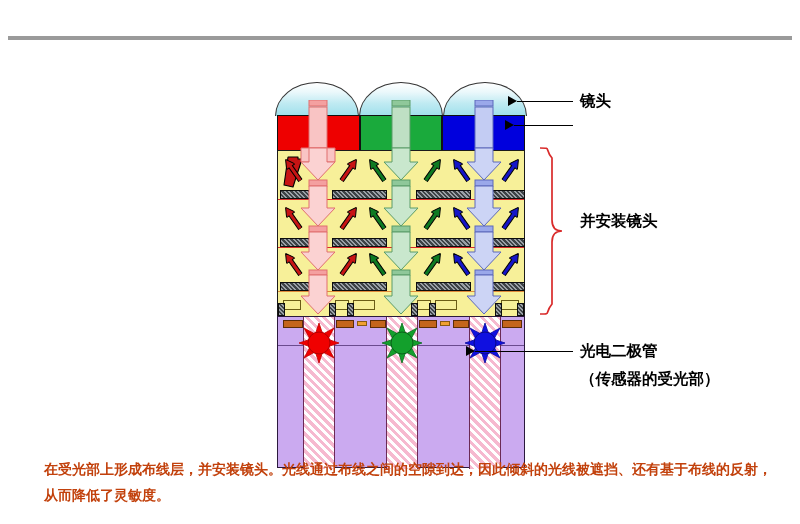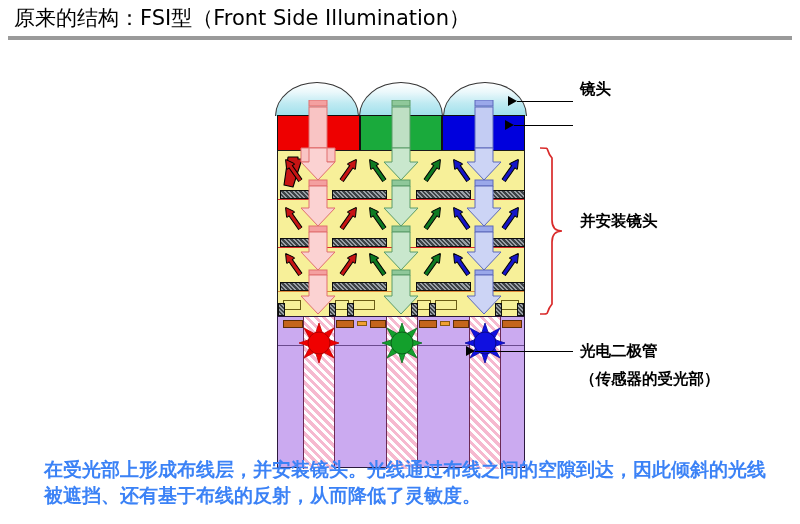--- a/index.html
+++ b/index.html
@@ -97,21 +97,21 @@
     border-top:5px solid transparent;border-bottom:5px solid transparent;
     border-right:9px solid #000;}
   .calloutlabel{position:absolute;font-size:15.5px;line-height:22px;white-space:nowrap;
     font-weight:bold;color:#000;}
   .calloutlabel.latin{font-weight:normal;}
   
   #brace{position:absolute;left:538px;top:100px;}
   
   #caption{
     position:absolute;left:44px;top:456px;width:740px;
-    font-size:19px;line-height:26px;color:#3b82f6;font-weight:bold;
+    font-size:14px;line-height:26px;color:#c2410c;font-weight:bold;
     letter-spacing:0px;
   }
   
   #watermark{
     position:absolute;left:438px;top:424px;
     font-size:40px;line-height:40px;color:#d6d6d6;font-weight:bold;
     letter-spacing:2px;white-space:nowrap;z-index:0;
     font-family:"DejaVu Sans","Liberation Sans",sans-serif;
   }
   #watermark .wmring{
@@ -119,21 +119,20 @@
     border-radius:50%;vertical-align:-4px;margin:0 1px;position:relative;
   }
   #watermark .wmring::after{
     content:"";position:absolute;right:-2px;top:12px;width:16px;height:5px;background:#d6d6d6;
   }
 </style>
 </head>
 <body>
 
 <div id="title-bar">
-  <div id="page-title">原来的结构：FSI型（Front Side Illumination）</div>
   <div id="title-rule"></div>
 </div>
 
 <div id="diagram">
 
 
   <div id="device">
 
     <div class="lens-row">
       <div class="lens l1"></div>
@@ -381,21 +380,21 @@
           <polygon points="5,35 11,24 16,29"></polygon>
             <polygon points="35,35 24,29 29,24"></polygon>
         </g>
         <circle cx="20" cy="20" r="11" fill="#1010e0" stroke="#07078a" stroke-width="1"></circle>
       </svg>
     </div>
   </div>
 
   <div class="arrowhead" style="left:508px;top:50px;transform:scaleX(-1);"></div>
   <div class="leader" style="left:517px;top:55px;width:56px;"></div>
-  <div class="calloutlabel" style="left:580px;top:32px;">镜头</div>
+  <div class="calloutlabel" style="left:580px;top:44px;">镜头</div>
 
   <div class="arrowhead" style="left:505px;top:74px;transform:scaleX(-1);"></div>
   <div class="leader" style="left:514px;top:79px;width:59px;"></div>
 
   <svg id="brace" width="34" height="170" viewBox="0 0 34 170">
     <path d="M2,2 C14,2 6,2 14,12 L14,74 C14,82 18,85 24,85 C18,85 14,88 14,96 L14,158 C6,168 14,168 2,168" fill="none" stroke="#d92b2b" stroke-width="1.7"></path>
   </svg>
   <div class="calloutlabel" style="left:580px;top:164px;">并安装镜头</div>
 
   <div class="arrowhead" style="left:466px;top:300px;transform:scaleX(-1);"></div>

